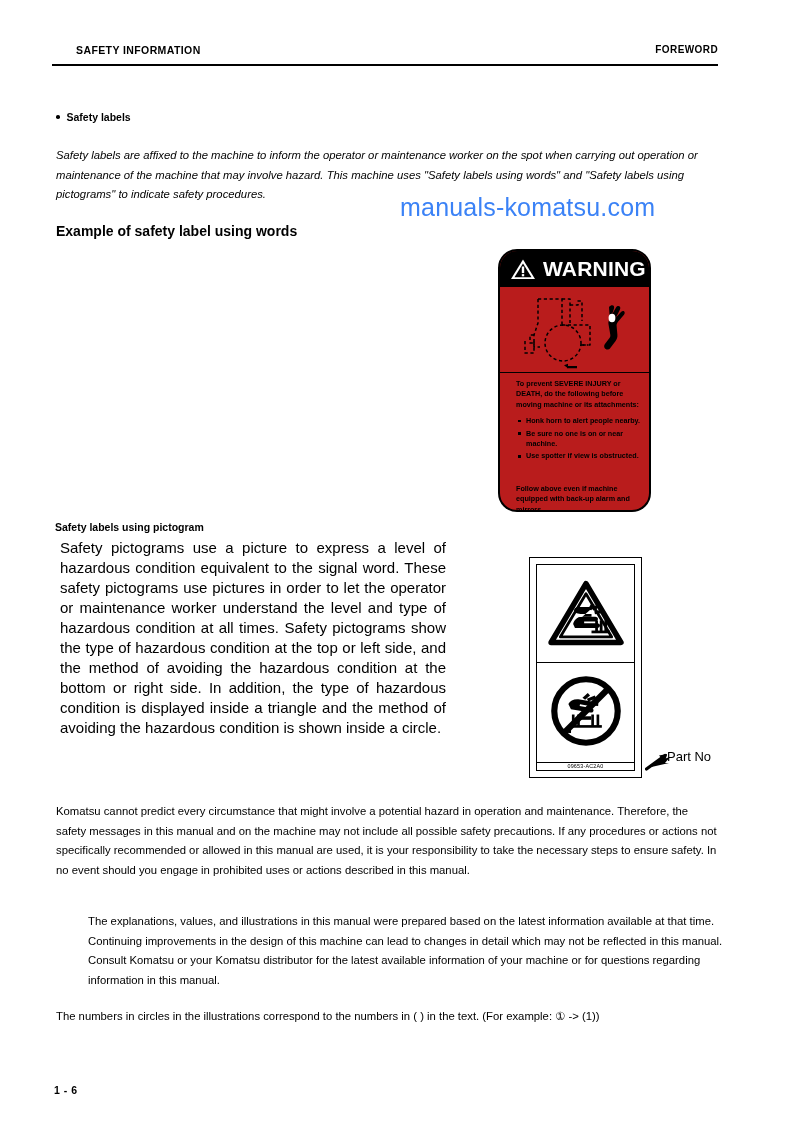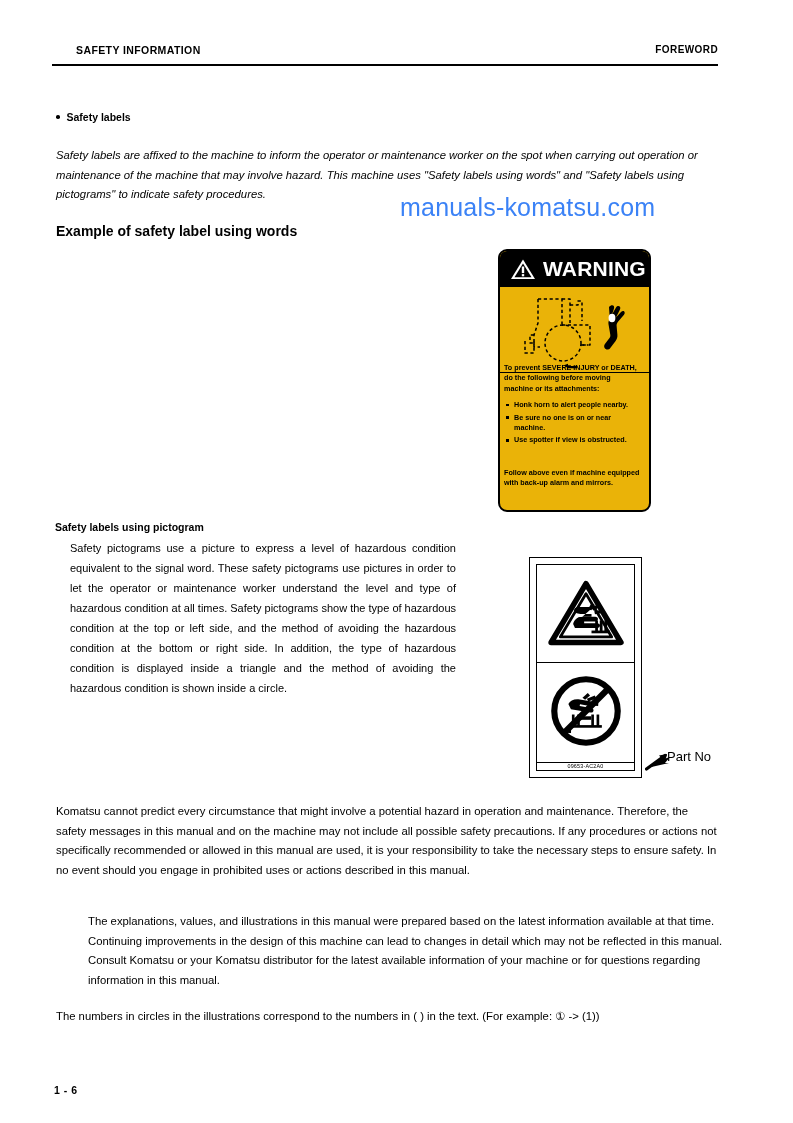--- a/index.html
+++ b/index.html
@@ -101,24 +101,24 @@
   .picto-head {
     position: absolute;
     left: 55px;
     top: 521px;
     font-size: 10.5px;
     font-weight: bold;
     white-space: nowrap;
   }
   .picto-body {
     position: absolute;
-    left: 70px;
+    left: 60px;
     top: 538px;
     width: 386px;
-    font-size: 11px;
+    font-size: 15px;
     line-height: 20px;
     text-align: justify;
   }
 
   .tail-a {
     position: absolute;
     left: 56px;
     top: 802px;
     width: 665px;
     font-size: 11.3px;
@@ -163,22 +163,22 @@
   }
 
   
   .warn-label {
     position: absolute;
     left: 498px;
     top: 249px;
     width: 153px;
     height: 263px;
     border: 2px solid #000;
-    border-radius: 9px;
-    background: #eab308;
+    border-radius: 19px;
+    background: #b91c1c;
     box-sizing: border-box;
     overflow: hidden;
   }
   .warn-bar {
     position: absolute;
     left: 0; top: 0;
     width: 100%;
     height: 36px;
     background: #000;
     display: flex;
@@ -205,23 +205,23 @@
     left: 0;
     top: 36px;
     width: 100%;
     height: 86px;
     border-bottom: 1.6px solid #000;
     box-sizing: border-box;
   }
   .warn-text {
     position: absolute;
     left: 0;
-    top: 106px;
-    width: 100%;
-    padding: 6px 8px 4px 4px;
+    top: 122px;
+    width: 100%;
+    padding: 6px 8px 4px 16px;
     box-sizing: border-box;
     font-size: 7.2px;
     line-height: 10.4px;
   }
   .warn-text .wt-lead {
     font-weight: bold;
   }
   .warn-list {
     margin: 6px 0 0 0;
     padding: 0;

